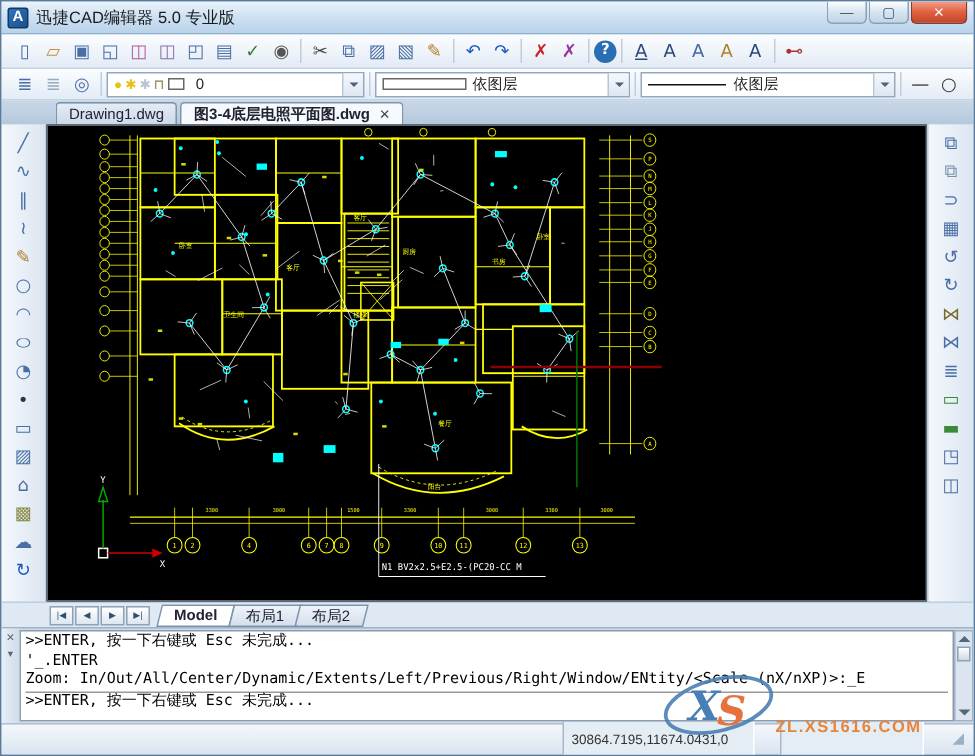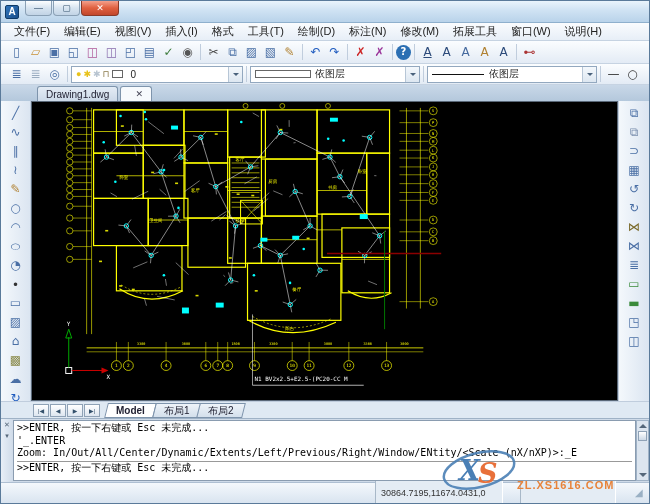--- a/index.html
+++ b/index.html
@@ -96,41 +96,28 @@
     letter-spacing:2px;font-family:"DejaVu Sans",sans-serif;}
   #wm-url{position:absolute;left:80px;top:42px;font-size:11px;font-weight:bold;color:#e8833a;letter-spacing:1px;}
 </style>
 </head>
 <body>
 
 <div id="app">
 
   <div id="titlebar">
     <div id="app-logo">A</div>
+    <div id="window-title">迅捷CAD编辑器 5.0 专业版</div>
     <div id="winbtns" style="display:flex;align-self:flex-start;">
         <div class="winbtn">—</div>
         <div class="winbtn">▢</div>
         <div class="winbtn close">✕</div>
       </div>
   </div>
 
-  <div id="menubar">
-      <div class="menu-item">文件(F)</div>
-      <div class="menu-item">编辑(E)</div>
-      <div class="menu-item">视图(V)</div>
-      <div class="menu-item">插入(I)</div>
-      <div class="menu-item">格式</div>
-      <div class="menu-item">工具(T)</div>
-      <div class="menu-item">绘制(D)</div>
-      <div class="menu-item">标注(N)</div>
-      <div class="menu-item">修改(M)</div>
-      <div class="menu-item">拓展工具</div>
-      <div class="menu-item">窗口(W)</div>
-      <div class="menu-item">说明(H)</div>
-    </div>
 
   <div id="toolbar1" class="toolbar">
     <span id="tb1-icons" style="display:flex;align-items:center;">
         <div class="icon-btn">
           <span style="color: rgb(74, 111, 165);">▯</span>
         </div>
         <div class="icon-btn">
           <span style="color: rgb(200, 146, 58);">▱</span>
         </div>
         <div class="icon-btn">
@@ -267,20 +254,21 @@
           <span style="color: rgb(51, 51, 51);">○</span>
         </div>
       </span>
   </div>
 
   <div id="tabbar">
       <div class="dtab">
         <span>Drawing1.dwg</span>
       </div>
       <div class="dtab active">
+        <span>图3-4底层电照平面图.dwg</span>
         <span class="closex">✕</span>
       </div>
     </div>
 
   <div id="main">
     <div class="vbar" id="drawbar">
         <div class="icon-btn">
           <span style="color: rgb(74, 111, 165);">╱</span>
         </div>
         <div class="icon-btn">

